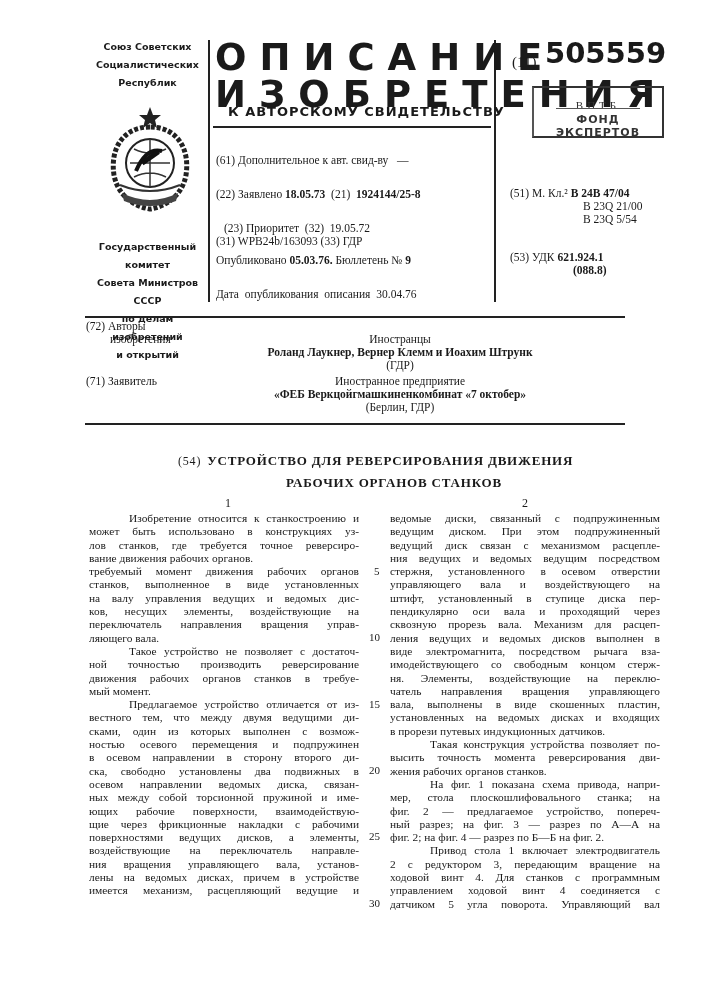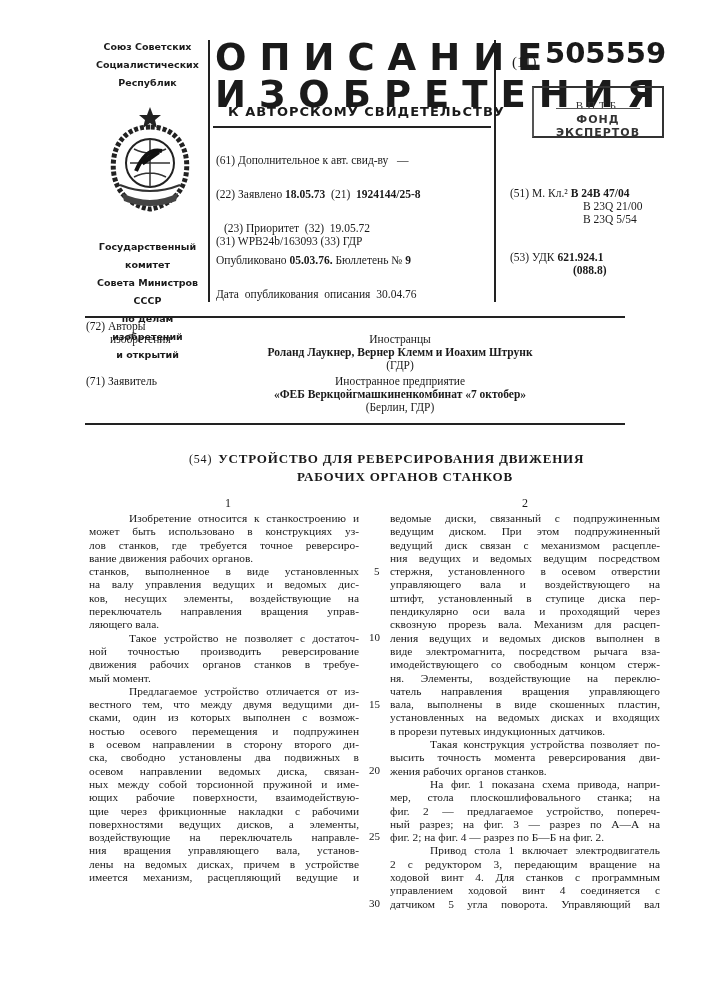--- a/index.html
+++ b/index.html
@@ -34,21 +34,21 @@
 
   .meta { font-size:11.5px; left:216px; white-space:nowrap; }
   .meta b { font-weight:bold; }
   .klass { left:510px; font-size:11.5px; white-space:nowrap; }
 
   .hr { height:2px; background:#222; }
 
   .label-left { left:86px; font-size:11.5px; line-height:13px; }
   .center-block { left:200px; width:400px; text-align:center; font-size:11.5px; line-height:13px; }
 
-  .h54 { left:189px; top:450px; width:400px; font-size:13px; font-weight:bold; letter-spacing:0.8px; line-height:17px; }
+  .h54 { left:178px; top:450px; width:400px; font-size:13px; font-weight:bold; letter-spacing:0.8px; line-height:22px; }
   .h54 .num { font-weight:normal; font-size:12px; margin-right:6px; }
   .h54 .l2 { display:block; text-align:center; padding-left:32px; }
 
   .colnum { font-size:12px; }
   .col { width:270px; font-size:11.4px; line-height:13.3px; text-align:justify; }
   .col .ind { text-indent:20px; }
   .col span.line { display:block; text-align:justify; text-align-last:justify; white-space:nowrap; }
   .col span.line.last { text-align-last:left; }
   .col span.line.ind { padding-left:20px; }
   .lnum { font-size:11px; }
@@ -176,20 +176,21 @@
 </div>
 
 <div class="abs colnum" style="left:225px; top:496px;">1</div>
 <div class="abs colnum" style="left:522px; top:496px;">2</div>
 
 <div class="abs col" id="col1" style="left:89px; top:512px;">
     <span class="line ind">Изобретение относится к станкостроению и</span>
     <span class="line">может быть использовано в конструкциях уз-</span>
     <span class="line">лов станков, где требуется точное реверсиро-</span>
     <span class="line last">вание движения рабочих органов.</span>
+    <span class="line">требуемый момент движения рабочих органов</span>
     <span class="line">станков, выполненное в виде установленных</span>
     <span class="line">на валу управления ведущих и ведомых дис-</span>
     <span class="line">ков, несущих элементы, воздействующие на</span>
     <span class="line">переключатель направления вращения управ-</span>
     <span class="line last">ляющего вала.</span>
     <span class="line ind">Такое устройство не позволяет с достаточ-</span>
     <span class="line">ной точностью производить реверсирование</span>
     <span class="line">движения рабочих органов станков в требуе-</span>
     <span class="line last">мый момент.</span>
     <span class="line ind">Предлагаемое устройство отличается от из-</span>

